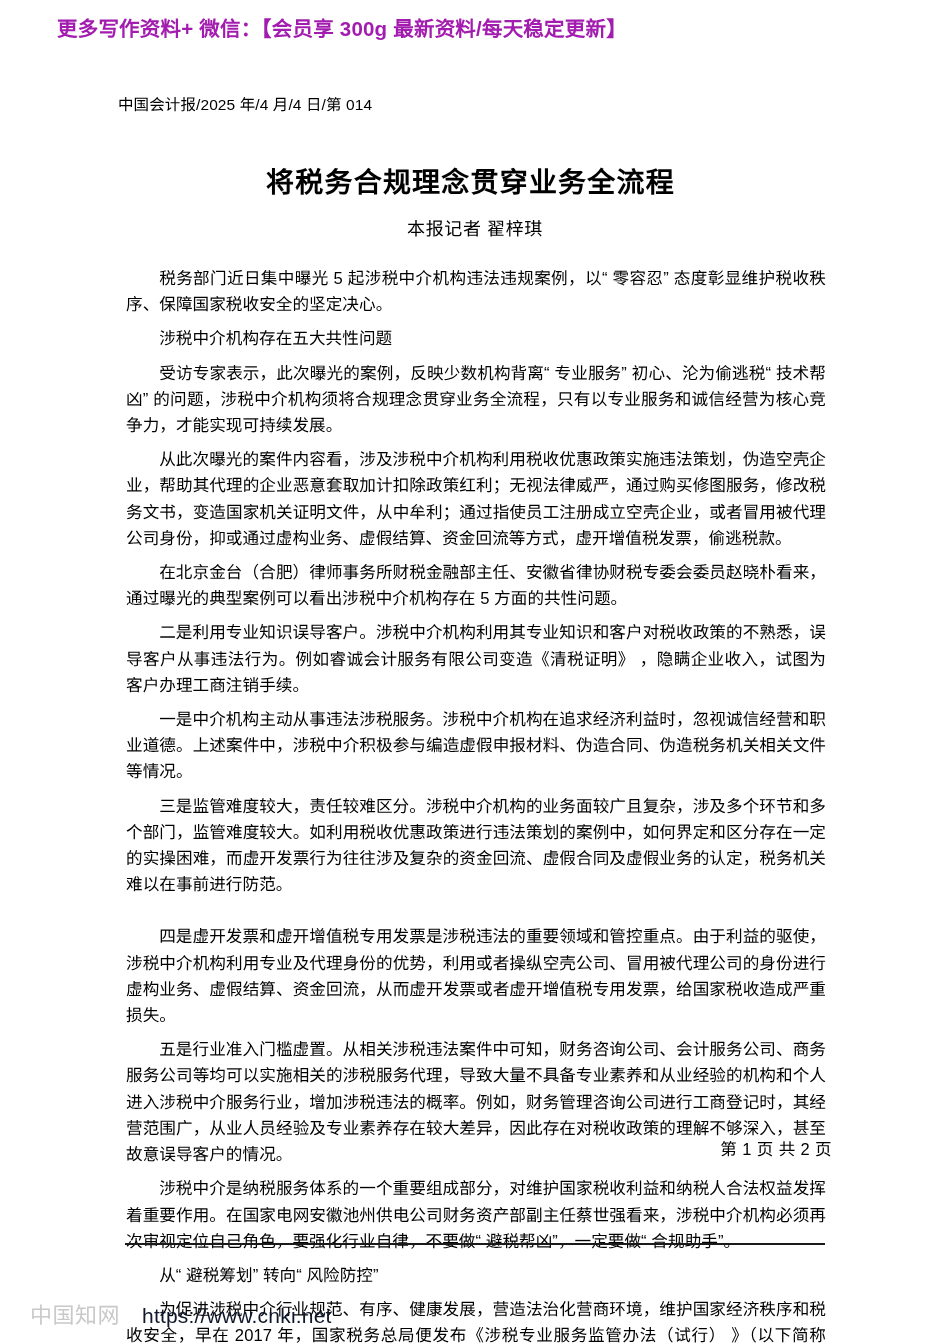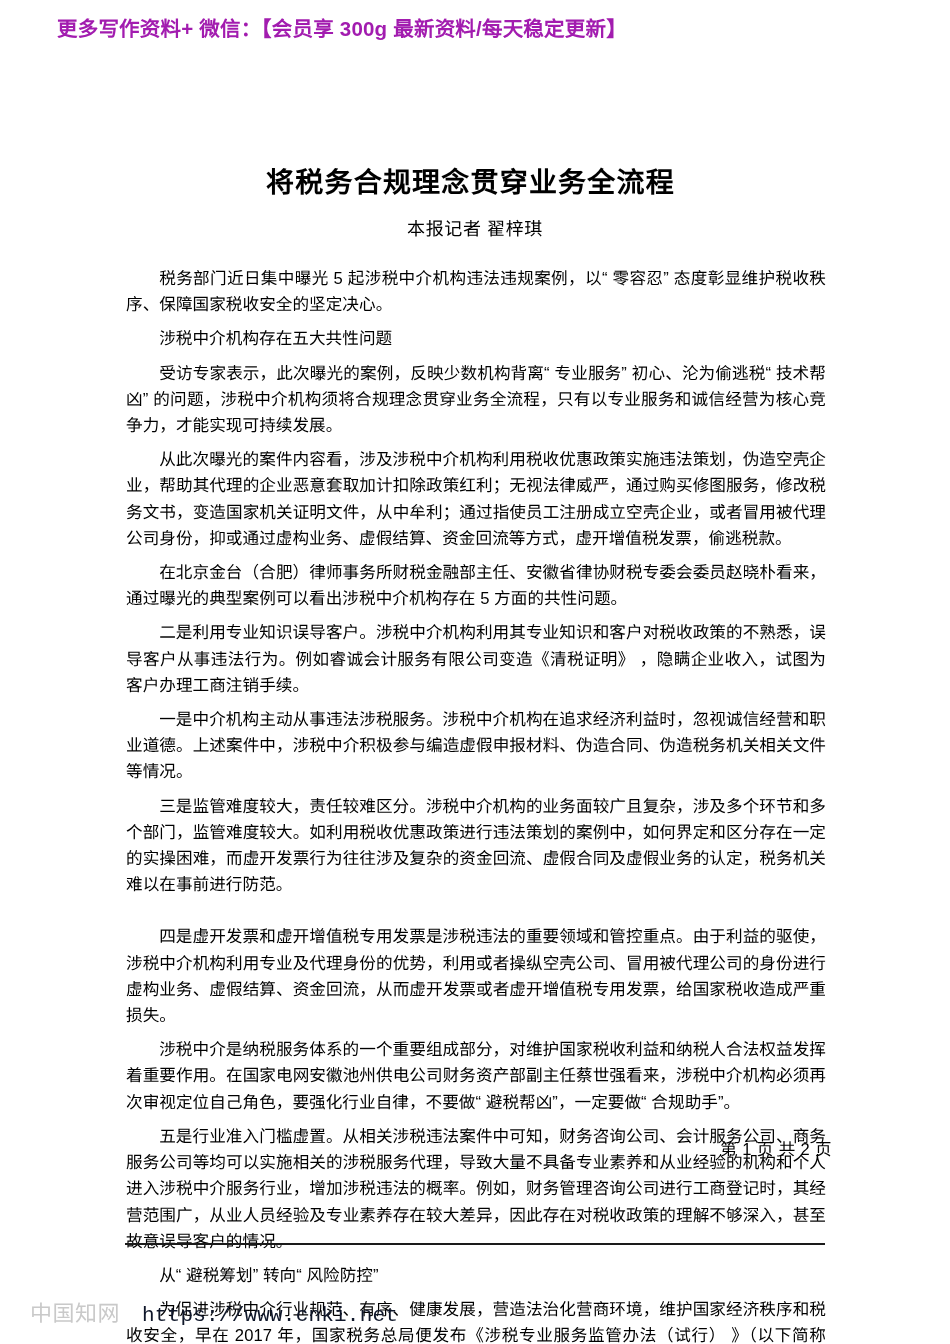--- a/index.html
+++ b/index.html
@@ -108,55 +108,55 @@
     position: absolute;
     left: 30px;
     top: 1288px;
     display: flex;
     align-items: baseline;
     gap: 22px;
     color: #c9c9c9;
     font-size: 22px;
     letter-spacing: 0.5px;
     white-space: nowrap;
-    font-family: Liberation Mono, monospace;
   }
   .watermark .wm-url {
     color: #0f172a;
     font-size: 21px;
     letter-spacing: 0.2px;
     margin-top: 16px;
   }
 </style>
 </head>
 <body>
 
 <div class="page">
 
   <div class="promo" style="color:#a21caf">更多写作资料+ 微信：【会员享 300g 最新资料/每天稳定更新】</div>
 
   <div class="masthead">
+    <div>中国会计报/2025 年/4 月/4 日/第 014</div>
   </div>
 
   <h1 class="headline" style="margin:0">将税务合规理念贯穿业务全流程</h1>
 
   <div class="byline">本报记者  翟梓琪</div>
 
   <div class="article">
     <p>税务部门近日集中曝光 5 起涉税中介机构违法违规案例，以“ 零容忍” 态度彰显维护税收秩序、保障国家税收安全的坚定决心。</p>
     <p>涉税中介机构存在五大共性问题</p>
     <p>受访专家表示，此次曝光的案例，反映少数机构背离“ 专业服务” 初心、沦为偷逃税“ 技术帮凶” 的问题，涉税中介机构须将合规理念贯穿业务全流程，只有以专业服务和诚信经营为核心竞争力，才能实现可持续发展。</p>
     <p>从此次曝光的案件内容看，涉及涉税中介机构利用税收优惠政策实施违法策划，伪造空壳企业，帮助其代理的企业恶意套取加计扣除政策红利；无视法律威严，通过购买修图服务，修改税务文书，变造国家机关证明文件，从中牟利；通过指使员工注册成立空壳企业，或者冒用被代理公司身份，抑或通过虚构业务、虚假结算、资金回流等方式，虚开增值税发票，偷逃税款。</p>
     <p>在北京金台（合肥）律师事务所财税金融部主任、安徽省律协财税专委会委员赵晓朴看来，通过曝光的典型案例可以看出涉税中介机构存在 5 方面的共性问题。</p>
     <p>二是利用专业知识误导客户。涉税中介机构利用其专业知识和客户对税收政策的不熟悉，误导客户从事违法行为。例如睿诚会计服务有限公司变造《清税证明》 ，隐瞒企业收入，试图为客户办理工商注销手续。</p>
     <p>一是中介机构主动从事违法涉税服务。涉税中介机构在追求经济利益时，忽视诚信经营和职业道德。上述案件中，涉税中介积极参与编造虚假申报材料、伪造合同、伪造税务机关相关文件等情况。</p>
     <p>三是监管难度较大，责任较难区分。涉税中介机构的业务面较广且复杂，涉及多个环节和多个部门，监管难度较大。如利用税收优惠政策进行违法策划的案例中，如何界定和区分存在一定的实操困难，而虚开发票行为往往涉及复杂的资金回流、虚假合同及虚假业务的认定，税务机关难以在事前进行防范。</p>
     <p class="gap">四是虚开发票和虚开增值税专用发票是涉税违法的重要领域和管控重点。由于利益的驱使，涉税中介机构利用专业及代理身份的优势，利用或者操纵空壳公司、冒用被代理公司的身份进行虚构业务、虚假结算、资金回流，从而虚开发票或者虚开增值税专用发票，给国家税收造成严重损失。</p>
+    <p>五是行业准入门槛虚置。从相关涉税违法案件中可知，财务咨询公司、会计服务公司、商务服务公司等均可以实施相关的涉税服务代理，导致大量不具备专业素养和从业经验的机构和个人进入涉税中介服务行业，增加涉税违法的概率。例如，财务管理咨询公司进行工商登记时，其经营范围广，从业人员经验及专业素养存在较大差异，因此存在对税收政策的理解不够深入，甚至故意误导客户的情况。</p>
     <p>涉税中介是纳税服务体系的一个重要组成部分，对维护国家税收利益和纳税人合法权益发挥着重要作用。在国家电网安徽池州供电公司财务资产部副主任蔡世强看来，涉税中介机构必须再次审视定位自己角色，要强化行业自律，不要做“ 避税帮凶”，一定要做“ 合规助手”。</p>
-    <p>五是行业准入门槛虚置。从相关涉税违法案件中可知，财务咨询公司、会计服务公司、商务服务公司等均可以实施相关的涉税服务代理，导致大量不具备专业素养和从业经验的机构和个人进入涉税中介服务行业，增加涉税违法的概率。例如，财务管理咨询公司进行工商登记时，其经营范围广，从业人员经验及专业素养存在较大差异，因此存在对税收政策的理解不够深入，甚至故意误导客户的情况。</p>
     <p>从“ 避税筹划” 转向“ 风险防控”</p>
     <p>为促进涉税中介行业规范、有序、健康发展，营造法治化营商环境，维护国家经济秩序和税收安全，早在 2017 年，国家税务总局便发布《涉税专业服务监管办法（试行） 》（以下简称《监</p>
   </div>
 
   <div class="pagenum">第 1 页 共 2 页</div>
 
   <div class="rule"></div>
 
   <div class="watermark">
     <span>中国知网</span>

